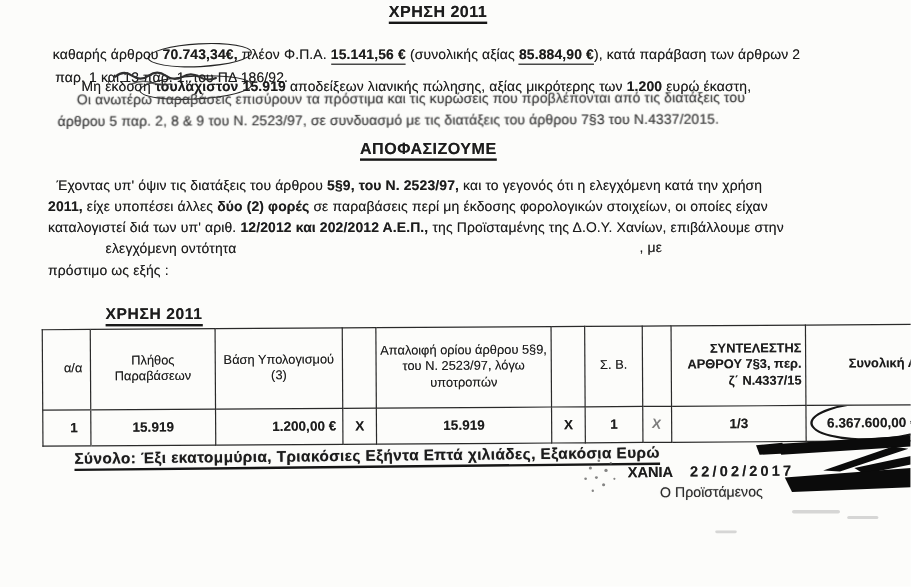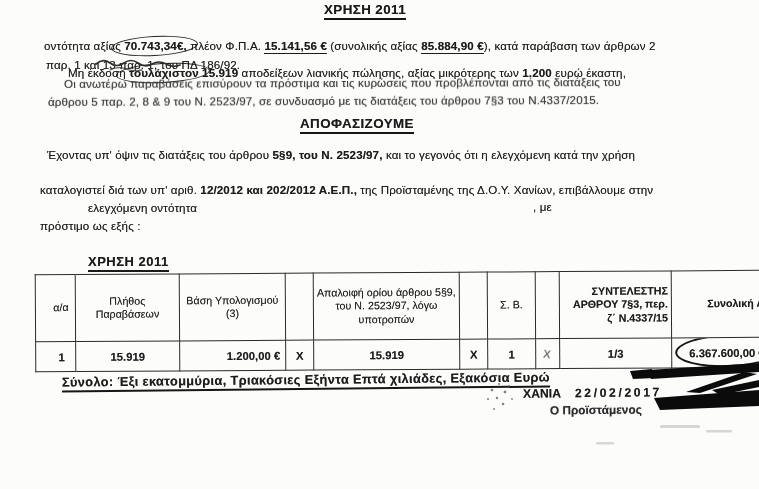--- a/index.html
+++ b/index.html
@@ -77,46 +77,48 @@
   .place-date{
     position:absolute;left:523px;top:386px;white-space:nowrap;
     font-size:12.2px;font-weight:bold;transform:rotate(-0.6deg);
     text-shadow:0 0 .5px rgba(25,25,25,.55);
   }
   .place-date .date{margin-left:14px;letter-spacing:2.6px;}
   .signatory{
     position:absolute;left:550px;top:403px;white-space:nowrap;
     font-size:11.8px;color:#2c2c2c;transform:rotate(-0.5deg);
     text-shadow:0 0 .7px rgba(40,40,40,.5);
-    font-weight:bold;
   }
   .overlay{position:absolute;inset:0;pointer-events:none;}
 </style>
 </head>
 <body>
 
 <div class="page">
 
   <div class="heading" style="left:324px;top:2px;">ΧΡΗΣΗ 2011</div>
 
   <div class="line" style="left:68px;top:20px;margin-top:46px;">
     <span>Μη έκδοση </span><span class="circle">τουλάχιστον</span><span> </span><span class="b">15.919</span><span> αποδείξεων  λιανικής  πώλησης, αξίας μικρότερης των </span><span class="b">1.200</span><span> ευρώ έκαστη,</span>
   </div>
   <div class="line" style="left:44px;top:39px;">
-    <span>οντότητα αξίας </span><span class="circle">70.743,34€,</span><span> πλέον Φ.Π.Α. </span><span class="b u2">15.141,56 €</span><span> (συνολικής αξίας </span><span class="b u2">85.884,90 €</span><span>), κατά παράβαση των άρθρων 2</span>
+    <span>καθαρής άρθρου </span><span class="circle">70.743,34€,</span><span> πλέον Φ.Π.Α. </span><span class="b u2">15.141,56 €</span><span> (συνολικής αξίας </span><span class="b u2">85.884,90 €</span><span>), κατά παράβαση των άρθρων 2</span>
   </div>
   <div class="line" style="left:46px;top:58px;">παρ. 1 και 13 παρ. 1, του ΠΔ 186/92.</div>
 
   <div class="line faint" style="left:64px;top:76px;transform:rotate(-0.2deg);">Οι ανωτέρω παραβάσεις επισύρουν τα πρόστιμα και τις κυρώσεις που προβλέπονται από τις διατάξεις του</div>
   <div class="line faint" style="left:48px;top:94px;transform:rotate(-0.2deg);">άρθρου 5 παρ. 2, 8 &amp; 9 του Ν. 2523/97, σε συνδυασμό με τις διατάξεις του άρθρου 7§3 του Ν.4337/2015.</div>
 
   <div class="heading" style="left:300px;top:116px;">ΑΠΟΦΑΣΙΖΟΥΜΕ</div>
 
   <div class="line" style="left:47px;top:148px;">
     <span>Έχοντας υπ' όψιν τις διατάξεις του άρθρου </span><span class="b">5§9, του Ν. 2523/97,</span><span> και το γεγονός ότι η ελεγχόμενη κατά την χρήση</span>
+  </div>
+  <div class="line" style="left:40px;top:166px;">
+    <span class="b">2011,</span><span> είχε υποπέσει άλλες </span><span class="b">δύο (2) φορές</span><span>  σε παραβάσεις περί μη έκδοσης φορολογικών στοιχείων, οι οποίες είχαν</span>
   </div>
   <div class="line" style="left:40px;top:183px;">
     <span>καταλογιστεί διά των υπ' αριθ. </span><span class="b">12/2012 και 202/2012 Α.Ε.Π.,</span><span> της Προϊσταμένης της Δ.Ο.Υ. Χανίων, επιβάλλουμε στην</span>
   </div>
   <div class="line" style="left:40px;top:201px;margin-left:48px;">ελεγχόμενη οντότητα</div>
   <div class="line" style="left:533px;top:200px;">, με</div>
   <div class="line" style="left:40px;top:219px;">πρόστιμο ως εξής :</div>
 
   <div class="table-label">ΧΡΗΣΗ 2011</div>
 

